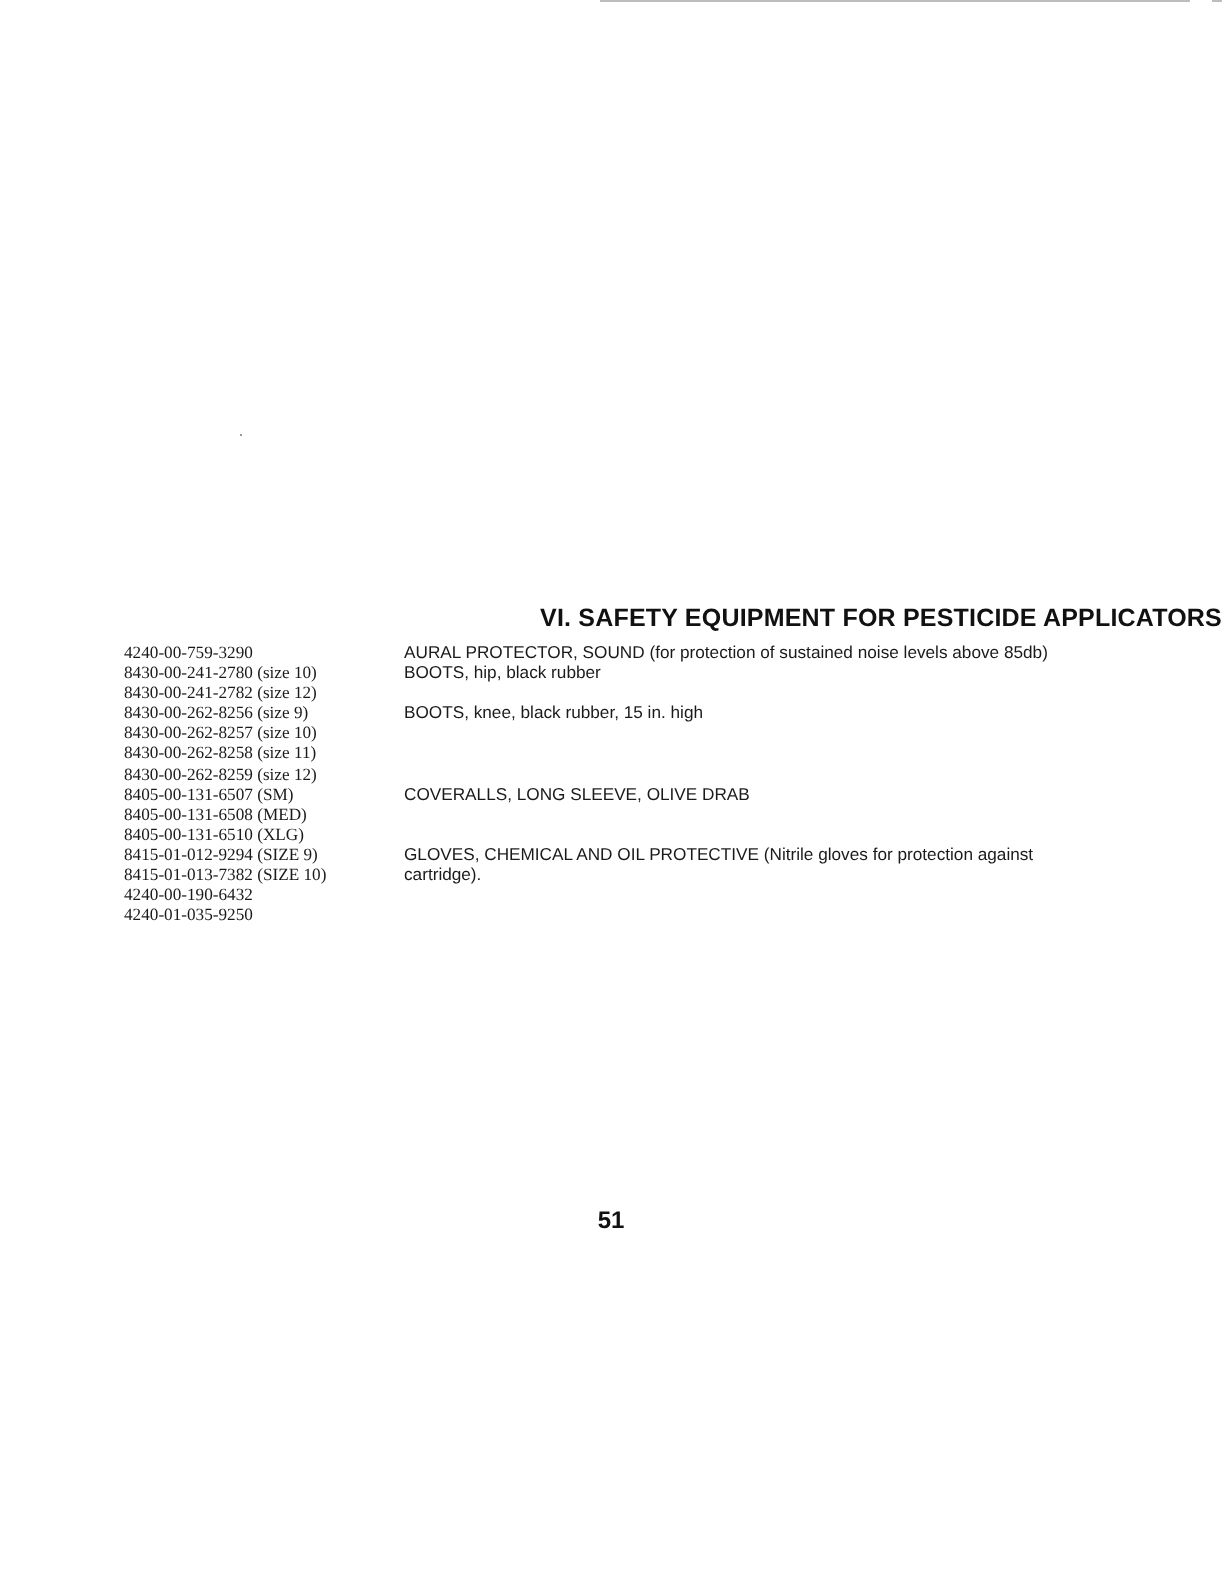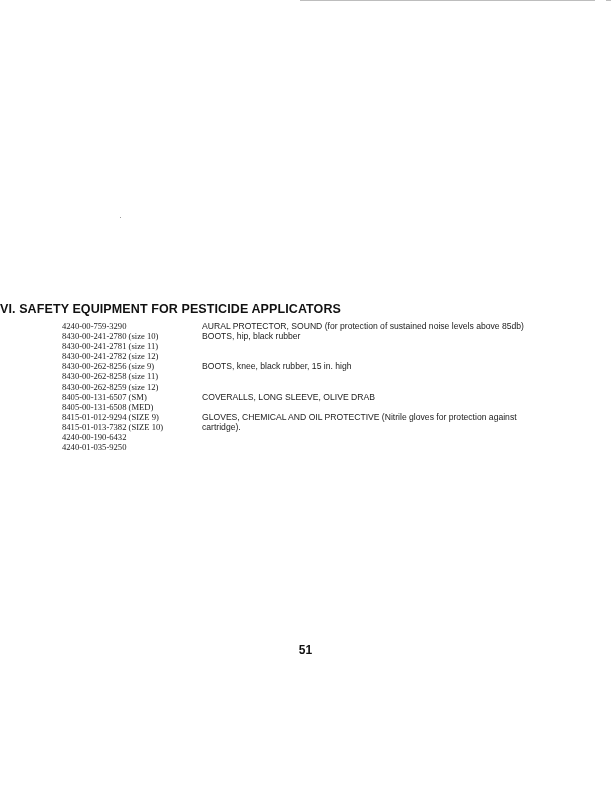--- a/index.html
+++ b/index.html
@@ -9,33 +9,33 @@
     }
     .top-rule {
       position: absolute; top: 0; left: 300px; width: 295px; height: 1px;
       background: #bdbdbd;
     }
     .top-rule-tick {
       position: absolute; top: 0; left: 606px; width: 5px; height: 1px; background: #bdbdbd;
     }
     .speck { position: absolute; width: 1px; height: 1px; background: #9a9a9a; }
     .section-title {
-      position: absolute; top: 302px; left: 0; width: 611px; text-align: left;
+      position: absolute; top: 302px; left: 0; width: 611px; text-align: right;
       font-weight: bold; font-size: 12.5px; letter-spacing: 0.1px; color: #111;
     }
     .table {
       position: absolute; top: 321px; left: 62px; width: 500px;
       font-size: 8.6px; line-height: 10.1px;
     }
     .row { display: flex; }
     .nsn { width: 140px; flex: 0 0 140px; white-space: nowrap; font-family: Liberation Serif, serif; }
     .desc { flex: 1; text-align: justify; padding-right: 6px; }
     .page-number {
       position: absolute; top: 603px; left: 0; width: 611px; text-align: center;
-      font-weight: bold; font-size: 12px; color: #111; margin-top: 40px;
+      font-weight: bold; font-size: 12px; color: #111;
     }
   </style>
 </head>
 <body>
 
 <div class="top-rule"></div>
 <div class="top-rule-tick"></div>
 <div class="speck" style="top:217px;left:120px;"></div>
 
 <div class="section-title">VI. SAFETY EQUIPMENT FOR PESTICIDE APPLICATORS</div>
@@ -43,45 +43,49 @@
 <div class="table">
   <div class="row">
       <span class="nsn">4240-00-759-3290</span>
       <span class="desc">AURAL PROTECTOR, SOUND (for protection of sustained noise levels above 85db)</span>
     </div>
   <div class="row">
       <span class="nsn">8430-00-241-2780 (size 10)</span>
       <span class="desc">BOOTS, hip, black rubber</span>
     </div>
   <div class="row">
-      <span class="nsn">8430-00-241-2781 (size 11)</span>
-      <span class="desc"></span>
-    </div>
-  <div class="row">
       <span class="nsn">8430-00-241-2782 (size 12)</span>
       <span class="desc"></span>
     </div>
   <div class="row">
       <span class="nsn">8430-00-262-8256 (size 9)</span>
       <span class="desc">BOOTS, knee, black rubber, 15 in. high</span>
+    </div>
+  <div class="row">
+      <span class="nsn">8430-00-262-8257 (size 10)</span>
+      <span class="desc"></span>
     </div>
   <div class="row">
       <span class="nsn">8430-00-262-8258 (size 11)</span>
       <span class="desc"></span>
     </div>
   <div class="row">
       <span class="nsn">8430-00-262-8259 (size 12)</span>
       <span class="desc"></span>
     </div>
   <div class="row">
       <span class="nsn">8405-00-131-6507 (SM)</span>
       <span class="desc">COVERALLS, LONG SLEEVE, OLIVE DRAB</span>
     </div>
   <div class="row">
       <span class="nsn">8405-00-131-6508 (MED)</span>
+      <span class="desc"></span>
+    </div>
+  <div class="row">
+      <span class="nsn">8405-00-131-6510 (XLG)</span>
       <span class="desc"></span>
     </div>
   <div class="row">
       <span class="nsn">8415-01-012-9294 (SIZE 9)</span>
       <span class="desc">GLOVES, CHEMICAL AND OIL PROTECTIVE (Nitrile gloves for protection against</span>
     </div>
   <div class="row">
       <span class="nsn">8415-01-013-7382 (SIZE 10)</span>
       <span class="desc">cartridge).</span>
     </div>

